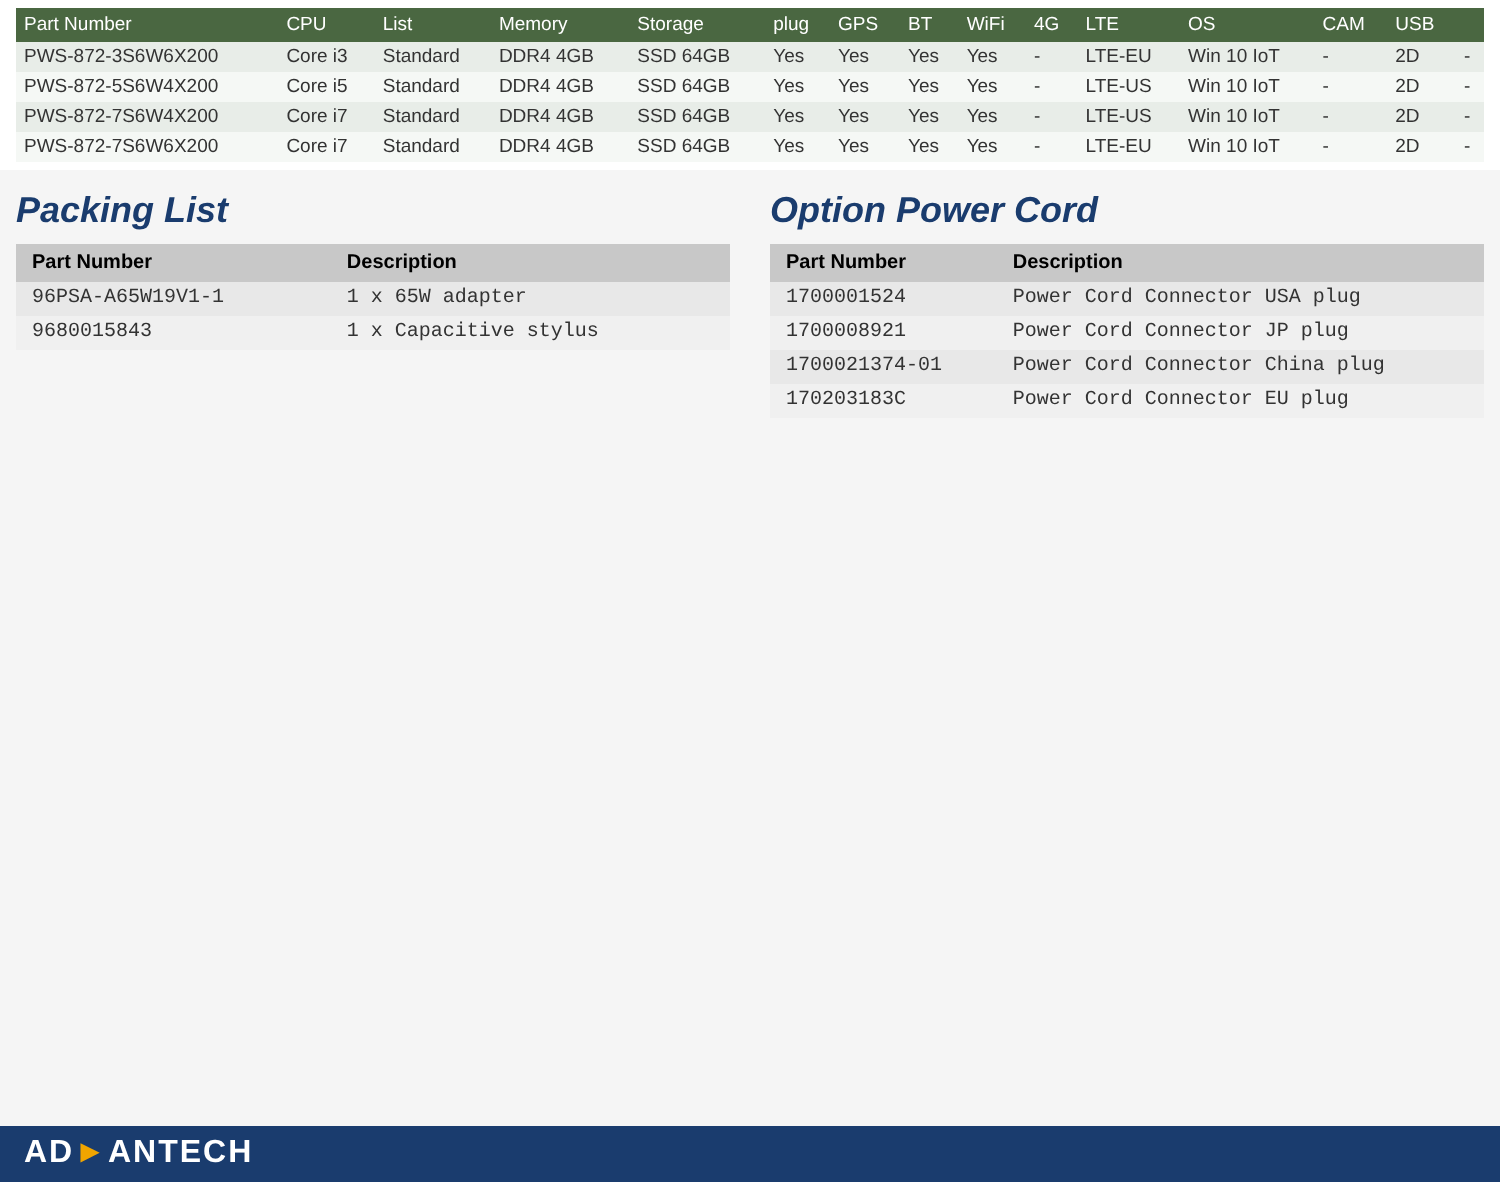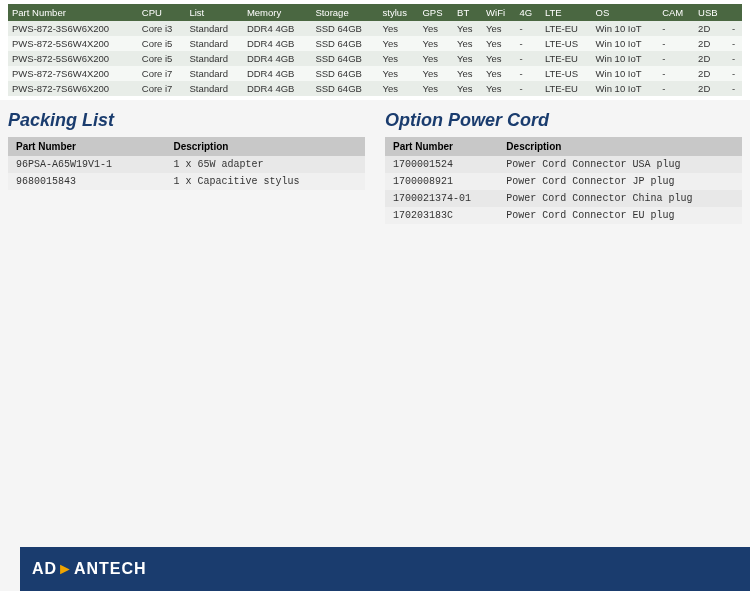--- a/index.html
+++ b/index.html
@@ -101,26 +101,25 @@
       color: #333;
       font-family: Liberation Mono, monospace;
     }
 
     
     .footer {
       position: absolute;
       bottom: 0;
       left: 0;
       right: 0;
-      height: 44px;
+      height: 28px;
       background: #1a3c6e;
       display: flex;
       align-items: center;
       padding: 0 12px;
-      margin-left: 20px;
     }
 
     .footer-logo {
       color: #fff;
       font-size: 16px;
       font-weight: bold;
       letter-spacing: 1px;
     }
 
     .footer-logo span {
@@ -132,21 +131,21 @@
 
 <div class="top-table-section">
   <table class="main-table">
     <thead>
       <tr>
         <th>Part Number</th>
         <th>CPU</th>
         <th>List</th>
         <th>Memory</th>
         <th>Storage</th>
-        <th>stylus</th>
+        <th>plug</th>
         <th>GPS</th>
         <th>BT</th>
         <th>WiFi</th>
         <th>4G</th>
         <th>LTE</th>
         <th>OS</th>
         <th>CAM</th>
         <th>USB</th>
         <th></th>
       </tr>
@@ -180,37 +179,20 @@
           <td>Yes</td>
           <td>Yes</td>
           <td>-</td>
           <td>LTE-US</td>
           <td>Win 10 IoT</td>
           <td>-</td>
           <td>2D</td>
           <td>-</td>
         </tr>
         <tr>
-          <td>PWS-872-5S6W6X200</td>
-          <td>Core i5</td>
-          <td>Standard</td>
-          <td>DDR4 4GB</td>
-          <td>SSD 64GB</td>
-          <td>Yes</td>
-          <td>Yes</td>
-          <td>Yes</td>
-          <td>Yes</td>
-          <td>-</td>
-          <td>LTE-EU</td>
-          <td>Win 10 IoT</td>
-          <td>-</td>
-          <td>2D</td>
-          <td>-</td>
-        </tr>
-        <tr>
           <td>PWS-872-7S6W4X200</td>
           <td>Core i7</td>
           <td>Standard</td>
           <td>DDR4 4GB</td>
           <td>SSD 64GB</td>
           <td>Yes</td>
           <td>Yes</td>
           <td>Yes</td>
           <td>Yes</td>
           <td>-</td>

